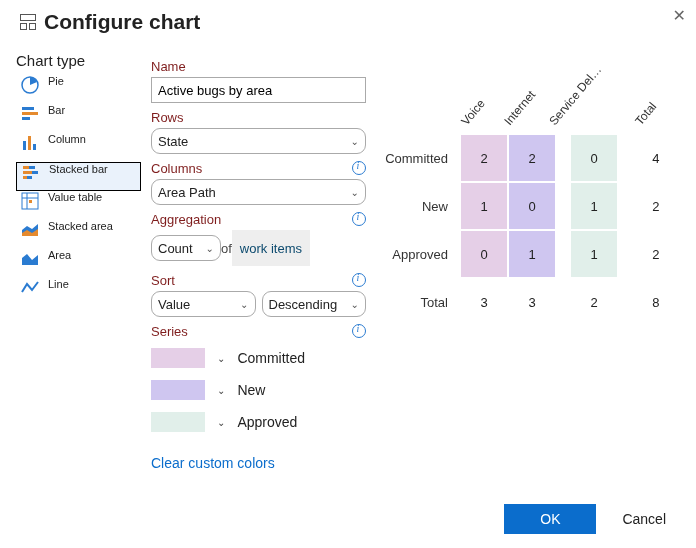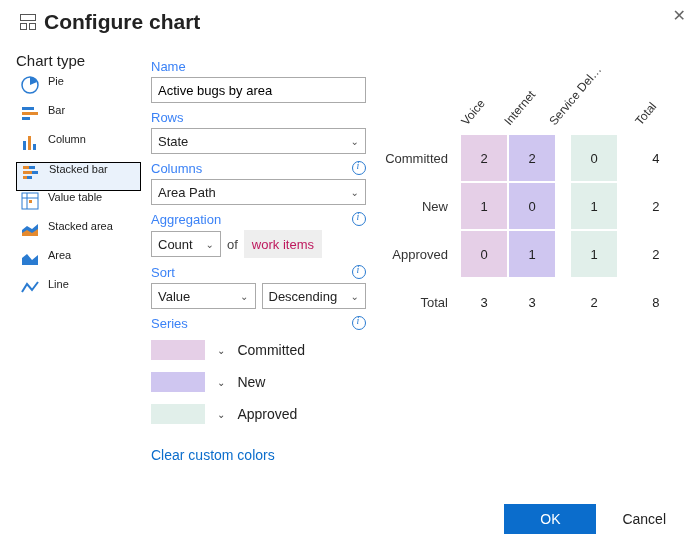--- a/index.html
+++ b/index.html
@@ -18,32 +18,32 @@
   .left { width:125px; padding-top:4px; }
   .left-h { font-size:15px; font-weight:400; margin-bottom:6px; }
   .ct-item { display:flex; align-items:flex-start; gap:8px; height:29px; padding:0 4px; cursor:pointer; font-size:11px; }
   .ct-item.selected { background:#eaf2fb; border:1px solid #000000; }
   .ct-ico { width:20px; height:20px; flex:0 0 20px; display:flex; align-items:center; justify-content:center; }
   .ct-ico svg { width:20px; height:20px; }
 
   
   .mid { width:215px; padding-top:4px; }
   .fld-label-row { display:flex; align-items:center; justify-content:space-between; margin:6px 0 3px 0; height:16px; }
-  .fld-label { color:#3b82f6; font-size:13px; }
+  .fld-label { color:#7f1d1d; font-size:13px; }
   .info { width:14px; height:14px; border:1.3px solid #2a7bd1; border-radius:50%; position:relative; cursor:pointer; }
   .info::after { content:"i"; font-family:Georgia,serif; font-style:italic; color:#2a7bd1; font-size:10px; position:absolute; top:-2px; left:3.5px; }
   .input, .select { width:100%; height:26px; border:1px solid #aaa; background:#fff; padding:0 6px; font-size:13px; outline:none; }
-  .select { display:inline-flex; align-items:center; justify-content:space-between; cursor:pointer; }
+  .select { display:inline-flex; align-items:center; justify-content:space-between; cursor:pointer;border-radius:9px; }
   .chev { font-size:10px; color:#555; }
   .row-half { display:flex; gap:6px; }
   .row-half .select { width:50%;justify-content:space-between; }
-  .agg-row { display:flex; align-items:center; gap:6px; }
+  .agg-row { display:flex; align-items:center; }
   .agg-row .select.small { width:70px; }
   .of-label { color:#444; }
-  .wi-box { background:#eee; padding:4px 8px; color:#be185d; height:28px; display:inline-flex; align-items:center; }
+  .wi-box { background:#eee; padding:4px 8px; color:#0c4a6e; height:36px; display:inline-flex; align-items:center; }
 
   .series-list { margin-top:6px; }
   .series-row { display:flex; align-items:center; gap:12px; margin:6px 0; height:26px; }
   .swatch { width:54px; height:20px; }
   .series-row .chev { font-size:10px; color:#444; cursor:pointer; }
   .series-lbl { font-size:14px; }
 
   .link { color:#0b6dcc; cursor:pointer; margin-top:14px; display:inline-block; font-size:14px; }
 
   

